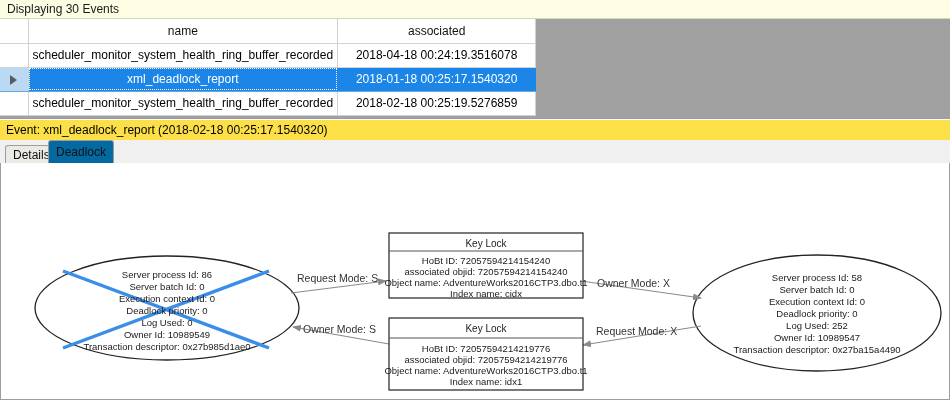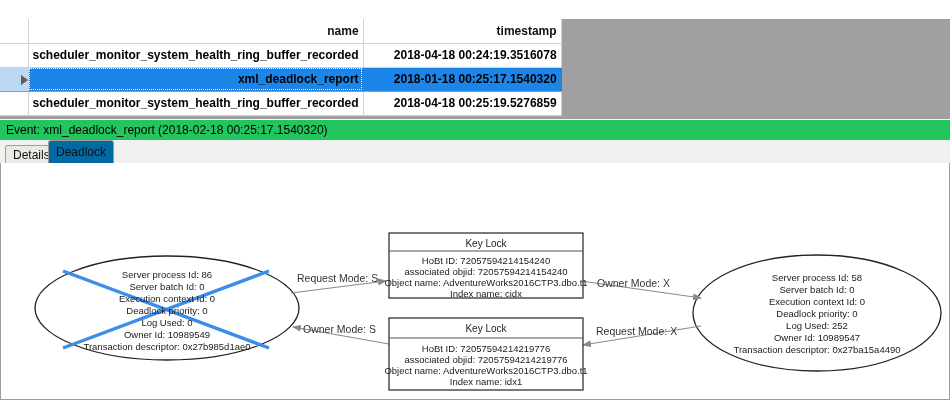--- a/index.html
+++ b/index.html
@@ -51,36 +51,36 @@
     border-collapse: collapse;
     table-layout: fixed;
     background: #ffffff;
   }
   table.grid th, table.grid td {
     border-right: 1px solid #d2d2d2;
     border-bottom: 1px solid #d2d2d2;
     height: 24px;
     padding: 0 4px;
     font-size: 12px;
-    font-weight: bold;
-    text-align: right;
+    font-weight: normal;
+    text-align: center;
     white-space: nowrap;
     overflow: hidden;
     box-sizing: border-box;
     background: #ffffff;
   }
   .col-sel { width: 28px; padding: 0 !important; text-align: center; }
   .col-name { width: 277px; }
   .col-ts { width: 198px; }
 
   table.grid thead th { background: #ffffff; color: #111; }
 
   tr.row-selected td {
     background: #1c86e8;
-    color: #000000;
+    color: #ffffff;
     border-right-color: #1c86e8;
     border-bottom-color: #66a9e0;
   }
   tr.row-selected td.col-sel {
     background: #bcd9f3;
     color: #333;
     border-right: 1px solid #d2d2d2;
   }
   tr.row-selected td.cell-focus {
     outline: 1px dotted #ffffff;
@@ -99,21 +99,21 @@
   .event-line {
     position: absolute;
     left: 0; top: 120px;
     width: 950px;
     height: 20px;
     display: flex;
     align-items: center;
     padding-left: 6px;
     box-sizing: border-box;
     font-size: 12px;
-    background: #22c55e;
+    background: #fde047;
   }
 
   
   .tabstrip {
     position: absolute;
     left: 0; top: 140px;
     width: 950px;
     height: 23px;
     background: #f0f0f0;
   }
@@ -168,47 +168,50 @@
     font-family: "Liberation Sans", sans-serif;
     font-size: 10.5px;
     fill: #333333;
   }
 </style>
 </head>
 <body>
 
 <div id="app">
 
+  <div class="banner">
+    <span>Displaying 30 Events</span>
+  </div>
 
   <div class="grid-wrap">
     <table class="grid">
       <thead>
         <tr>
           <th class="col-sel"></th>
           <th class="col-name">name</th>
-          <th class="col-ts">timestamp</th>
+          <th class="col-ts">associated</th>
         </tr>
       </thead>
       <tbody>
         <tr>
           <td class="col-sel"></td>
           <td class="col-name">scheduler_monitor_system_health_ring_buffer_recorded</td>
           <td class="col-ts">2018-04-18 00:24:19.3516078</td>
         </tr>
         <tr class="row-selected">
           <td class="col-sel">
             <span class="row-arrow"></span>
           </td>
           <td class="col-name cell-focus">xml_deadlock_report</td>
           <td class="col-ts">2018-01-18 00:25:17.1540320</td>
         </tr>
         <tr>
           <td class="col-sel"></td>
           <td class="col-name">scheduler_monitor_system_health_ring_buffer_recorded</td>
-          <td class="col-ts">2018-04-18 00:25:19.5276859</td>
+          <td class="col-ts">2018-02-18 00:25:19.5276859</td>
         </tr>
       </tbody>
     </table>
   </div>
 
   <div class="event-line">
     <span>Event: xml_deadlock_report (2018-02-18 00:25:17.1540320)</span>
   </div>
 
   <div class="tabstrip">

